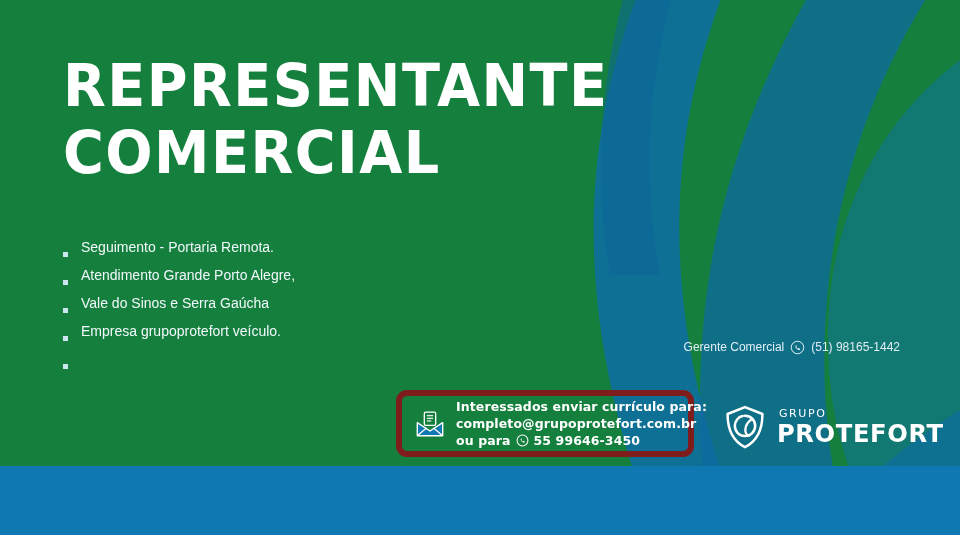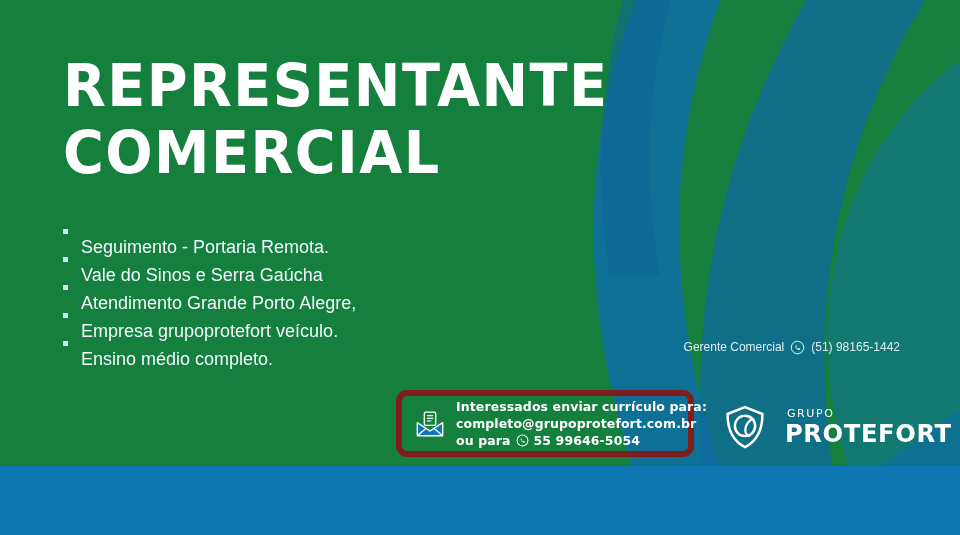--- a/index.html
+++ b/index.html
@@ -59,24 +59,24 @@
   .bullets {
     position: absolute;
     left: 63px;
     top: 233px;
     margin: 0;
     padding: 0;
     list-style: none;
   }
   .bullet-item {
     display: flex;
-    align-items: flex-start;
+    align-items: flex-end;
     height: 28px;
     color: #f2f8fc;
-    font-size: 18px;
+    font-size: 14px;
     line-height: 28px;
     white-space: nowrap;
   }
   .bullet-marker {
     display: inline-block;
     width: 5px;
     height: 5px;
     background: #cfe4f1;
     margin-right: 13px;
     flex: 0 0 auto;
@@ -160,21 +160,21 @@
     margin: 0 5px;
   }
 
   
   .logo {
     position: absolute;
     left: 722px;
     top: 404px;
     display: flex;
     align-items: center;
-    gap: 17px;
+    gap: 9px;
   }
   .logo-mark {
     flex: 0 0 auto;
     width: 46px;
     height: 46px;
   }
   .logo-words {
     display: flex;
     flex-direction: column;
     justify-content: center;
@@ -224,33 +224,32 @@
     <span class="headline-line">COMERCIAL</span>
   </div>
 
   <ul class="bullets">
     <li class="bullet-item">
       <span class="bullet-marker"></span>
       <span>Seguimento -  Portaria Remota.</span>
     </li>
     <li class="bullet-item">
       <span class="bullet-marker"></span>
+      <span>Atendimento Grande Porto Alegre,</span>
+    </li>
+    <li class="bullet-item">
+      <span class="bullet-marker"></span>
       <span>Vale do Sinos e Serra Gaúcha</span>
     </li>
     <li class="bullet-item">
       <span class="bullet-marker"></span>
-      <span>Atendimento Grande Porto Alegre,</span>
-    </li>
-    <li class="bullet-item">
-      <span class="bullet-marker"></span>
       <span>Empresa grupoprotefort veículo.</span>
     </li>
     <li class="bullet-item">
       <span class="bullet-marker"></span>
-      <span>Ensino médio completo.</span>
     </li>
   </ul>
 
   <div class="contact-person">
     <div class="contact-role-line">
       <span>Gerente Comercial</span>
       <span class="wa-inline">
         <svg viewBox="0 0 24 24" width="100%" height="100%" aria-hidden="true">
           <circle cx="12" cy="12" r="10" fill="none" stroke="#e2eef7" stroke-width="1.6"></circle>
           <path d="M9.4 7.6c.3 0 .5.1.7.5l.7 1.5c.1.3.1.5-.1.7l-.5.6c-.1.2-.2.3 0 .6.5.9 1.3 1.7 2.2 2.2.3.2.4.1.6-.1l.6-.6c.2-.2.4-.2.7-.1l1.5.7c.4.2.5.4.5.7 0 1-1 1.7-1.9 1.7-1 0-2.6-.8-3.8-2-1.2-1.2-2-2.8-2-3.8 0-.9.7-1.9 1.7-1.9z" fill="#e2eef7"></path>
@@ -275,21 +274,21 @@
       <div class="cta-line">Interessados enviar currículo para:</div>
       <div class="cta-line">completo@grupoprotefort.com.br</div>
       <div class="cta-line">
         <span>ou para</span>
         <span class="wa-inline">
           <svg viewBox="0 0 24 24" width="100%" height="100%" aria-hidden="true">
             <circle cx="12" cy="12" r="10" fill="none" stroke="#ffffff" stroke-width="1.9"></circle>
             <path d="M9.4 7.6c.3 0 .5.1.7.5l.7 1.5c.1.3.1.5-.1.7l-.5.6c-.1.2-.2.3 0 .6.5.9 1.3 1.7 2.2 2.2.3.2.4.1.6-.1l.6-.6c.2-.2.4-.2.7-.1l1.5.7c.4.2.5.4.5.7 0 1-1 1.7-1.9 1.7-1 0-2.6-.8-3.8-2-1.2-1.2-2-2.8-2-3.8 0-.9.7-1.9 1.7-1.9z" fill="#ffffff"></path>
           </svg>
         </span>
-        <span>55 99646-5054</span>
+        <span>55 99646-3450</span>
       </div>
     </div>
   </div>
 
   <div class="logo">
     <span class="logo-mark">
       <svg viewBox="0 0 48 48" width="100%" height="100%" aria-hidden="true">
         <path d="M24 3.2 L42.2 10.4 C 42.2 27 36.6 38.6 24 45 C 11.4 38.6 5.8 27 5.8 10.4 Z" fill="none" stroke="#ffffff" stroke-width="2.6" stroke-linejoin="round"></path>
         <path d="M24 12.2 C 30 12.2 34.6 16.8 34.6 22.8 C 34.6 28.8 30 33.4 24 33.4
                  C 18 33.4 13.4 28.8 13.4 22.8 C 13.4 17.6 17 13.6 21.6 12.6" fill="none" stroke="#ffffff" stroke-width="2.6" stroke-linecap="round"></path>

